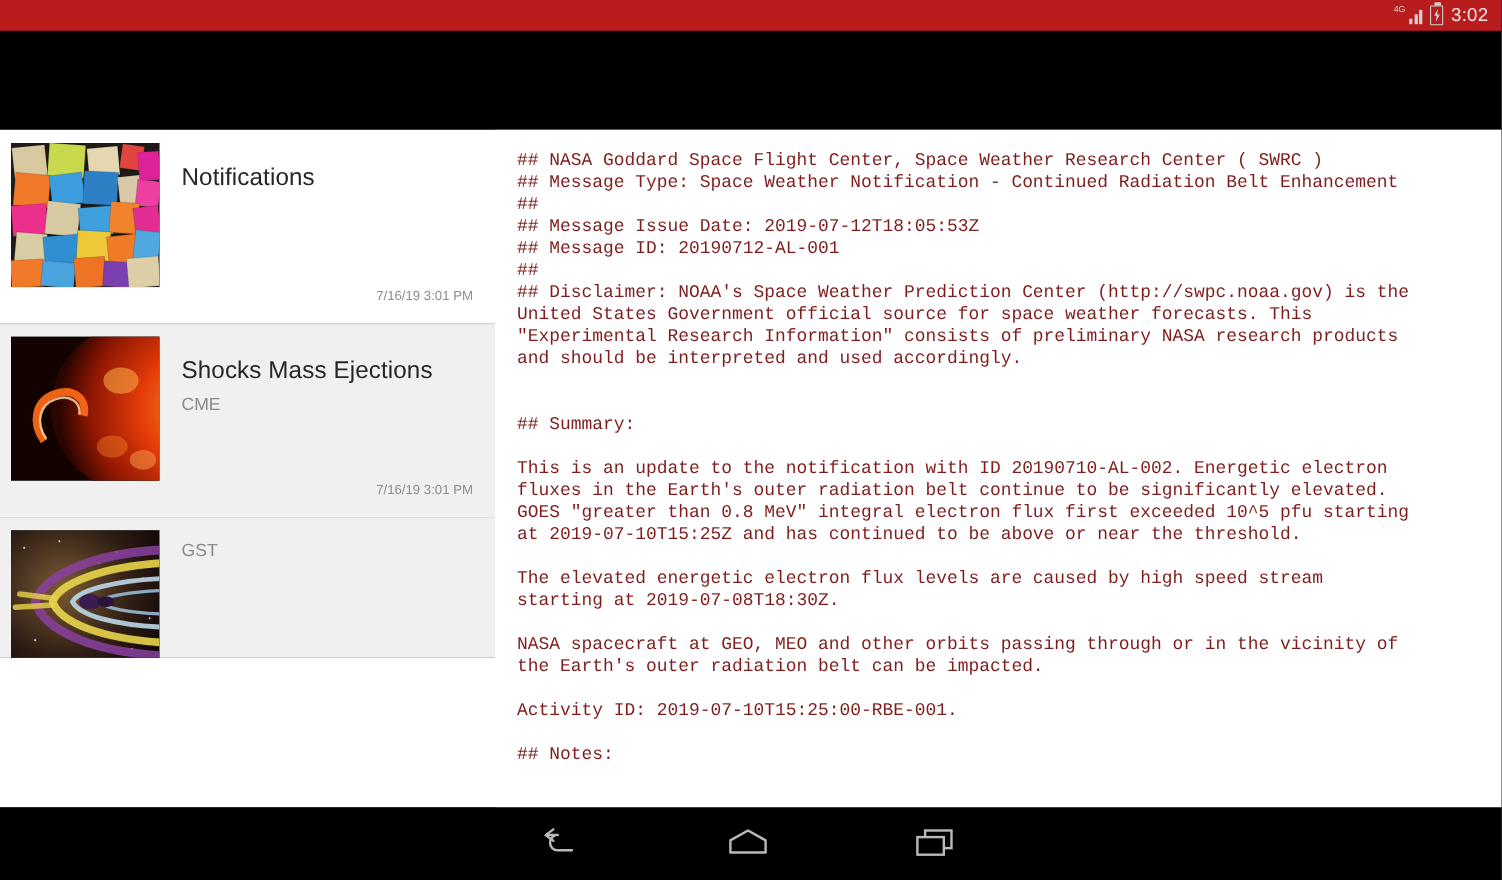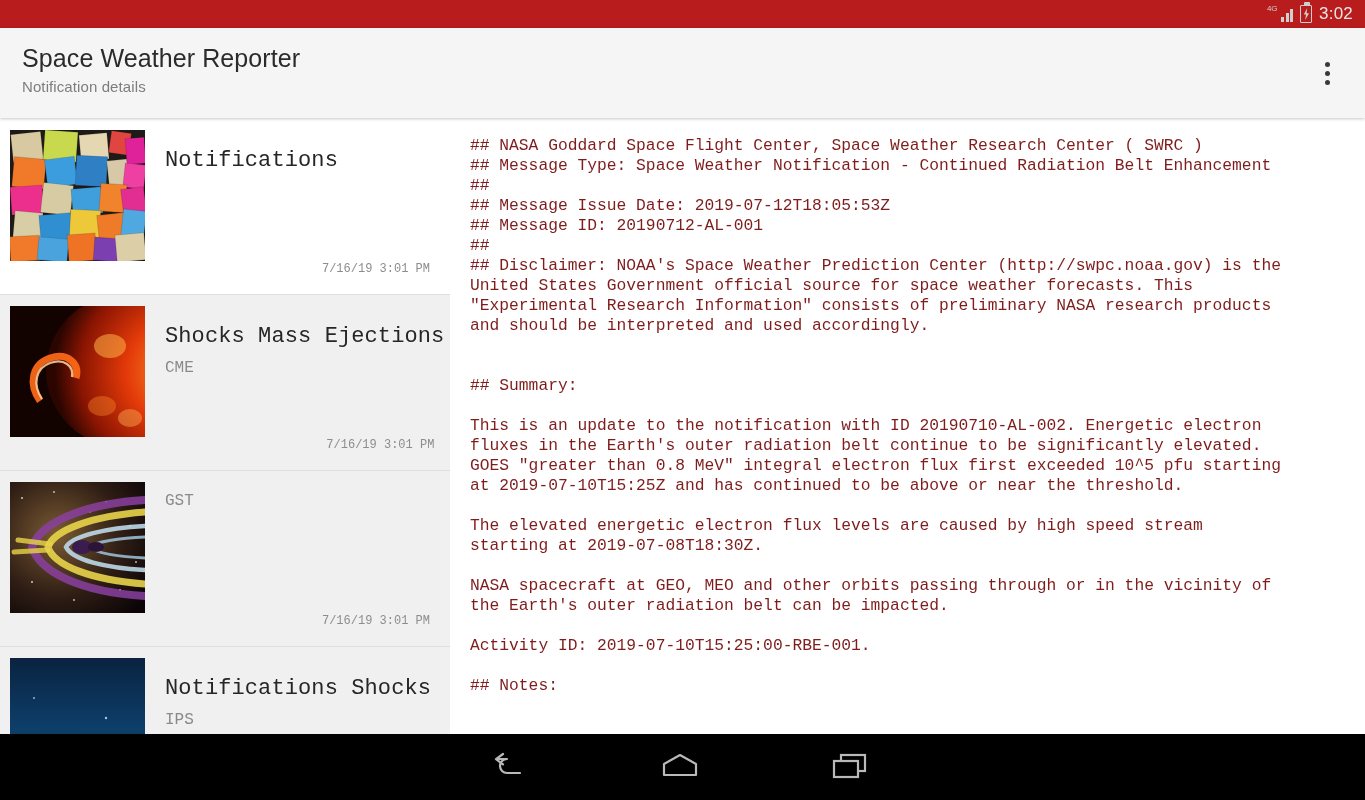--- a/index.html
+++ b/index.html
@@ -56,22 +56,22 @@
   .overflow b { display:block; width:5px; height:5px; border-radius:50%; background:#3a3a3a; }
 
   
   .content-area {
     position:absolute; top:118px; left:0; width:1365px; height:616px;
     background:#fff; display:flex;
   }
 
   
   .list-pane {
-    width:450px; height:616px; background:#4c1d95;
-    overflow:hidden; position:relative; flex:0 0 450px;font-family:Liberation Mono, monospace;
+    width:450px; height:480px; background:#4c1d95;
+    overflow:hidden; position:relative; flex:0 0 450px;
   }
   .list-row {
     position:relative; height:176px; padding:12px 10px 0 10px;
     display:flex; background:#f0f0f0; cursor:pointer;
   }
   .list-row.selected { background:#ffffff; }
   .list-row + .list-row:before {
     content:""; position:absolute; left:0; top:0; width:100%; height:1px;
     background:#dedede;
   }
@@ -132,31 +132,20 @@
       </div>
       <div class="batt">
         <svg class="bolt" viewBox="0 0 7 12">
           <polygon points="4.2,0 0.8,6.4 3,6.4 2.2,12 6,5.2 3.6,5.2" fill="#cfcfcf"></polygon>
         </svg>
       </div>
       <span class="clock">3:02</span>
     </div>
   </div>
 
-  <div class="appbar">
-    <div class="appbar-texts">
-      <div class="app-title">Space Weather Reporter</div>
-      <div class="app-sub">Notification details</div>
-    </div>
-    <div class="overflow">
-      <b></b>
-        <b></b>
-        <b></b>
-    </div>
-  </div>
 
   <div class="content-area">
 
     <div class="list-pane">
 
       <div class="list-row selected">
         <div class="thumb">
           <svg viewBox="0 0 135 131" preserveAspectRatio="none">
             <rect width="135" height="131" fill="#1d1a18"></rect>
             <g stroke="#00000022">

